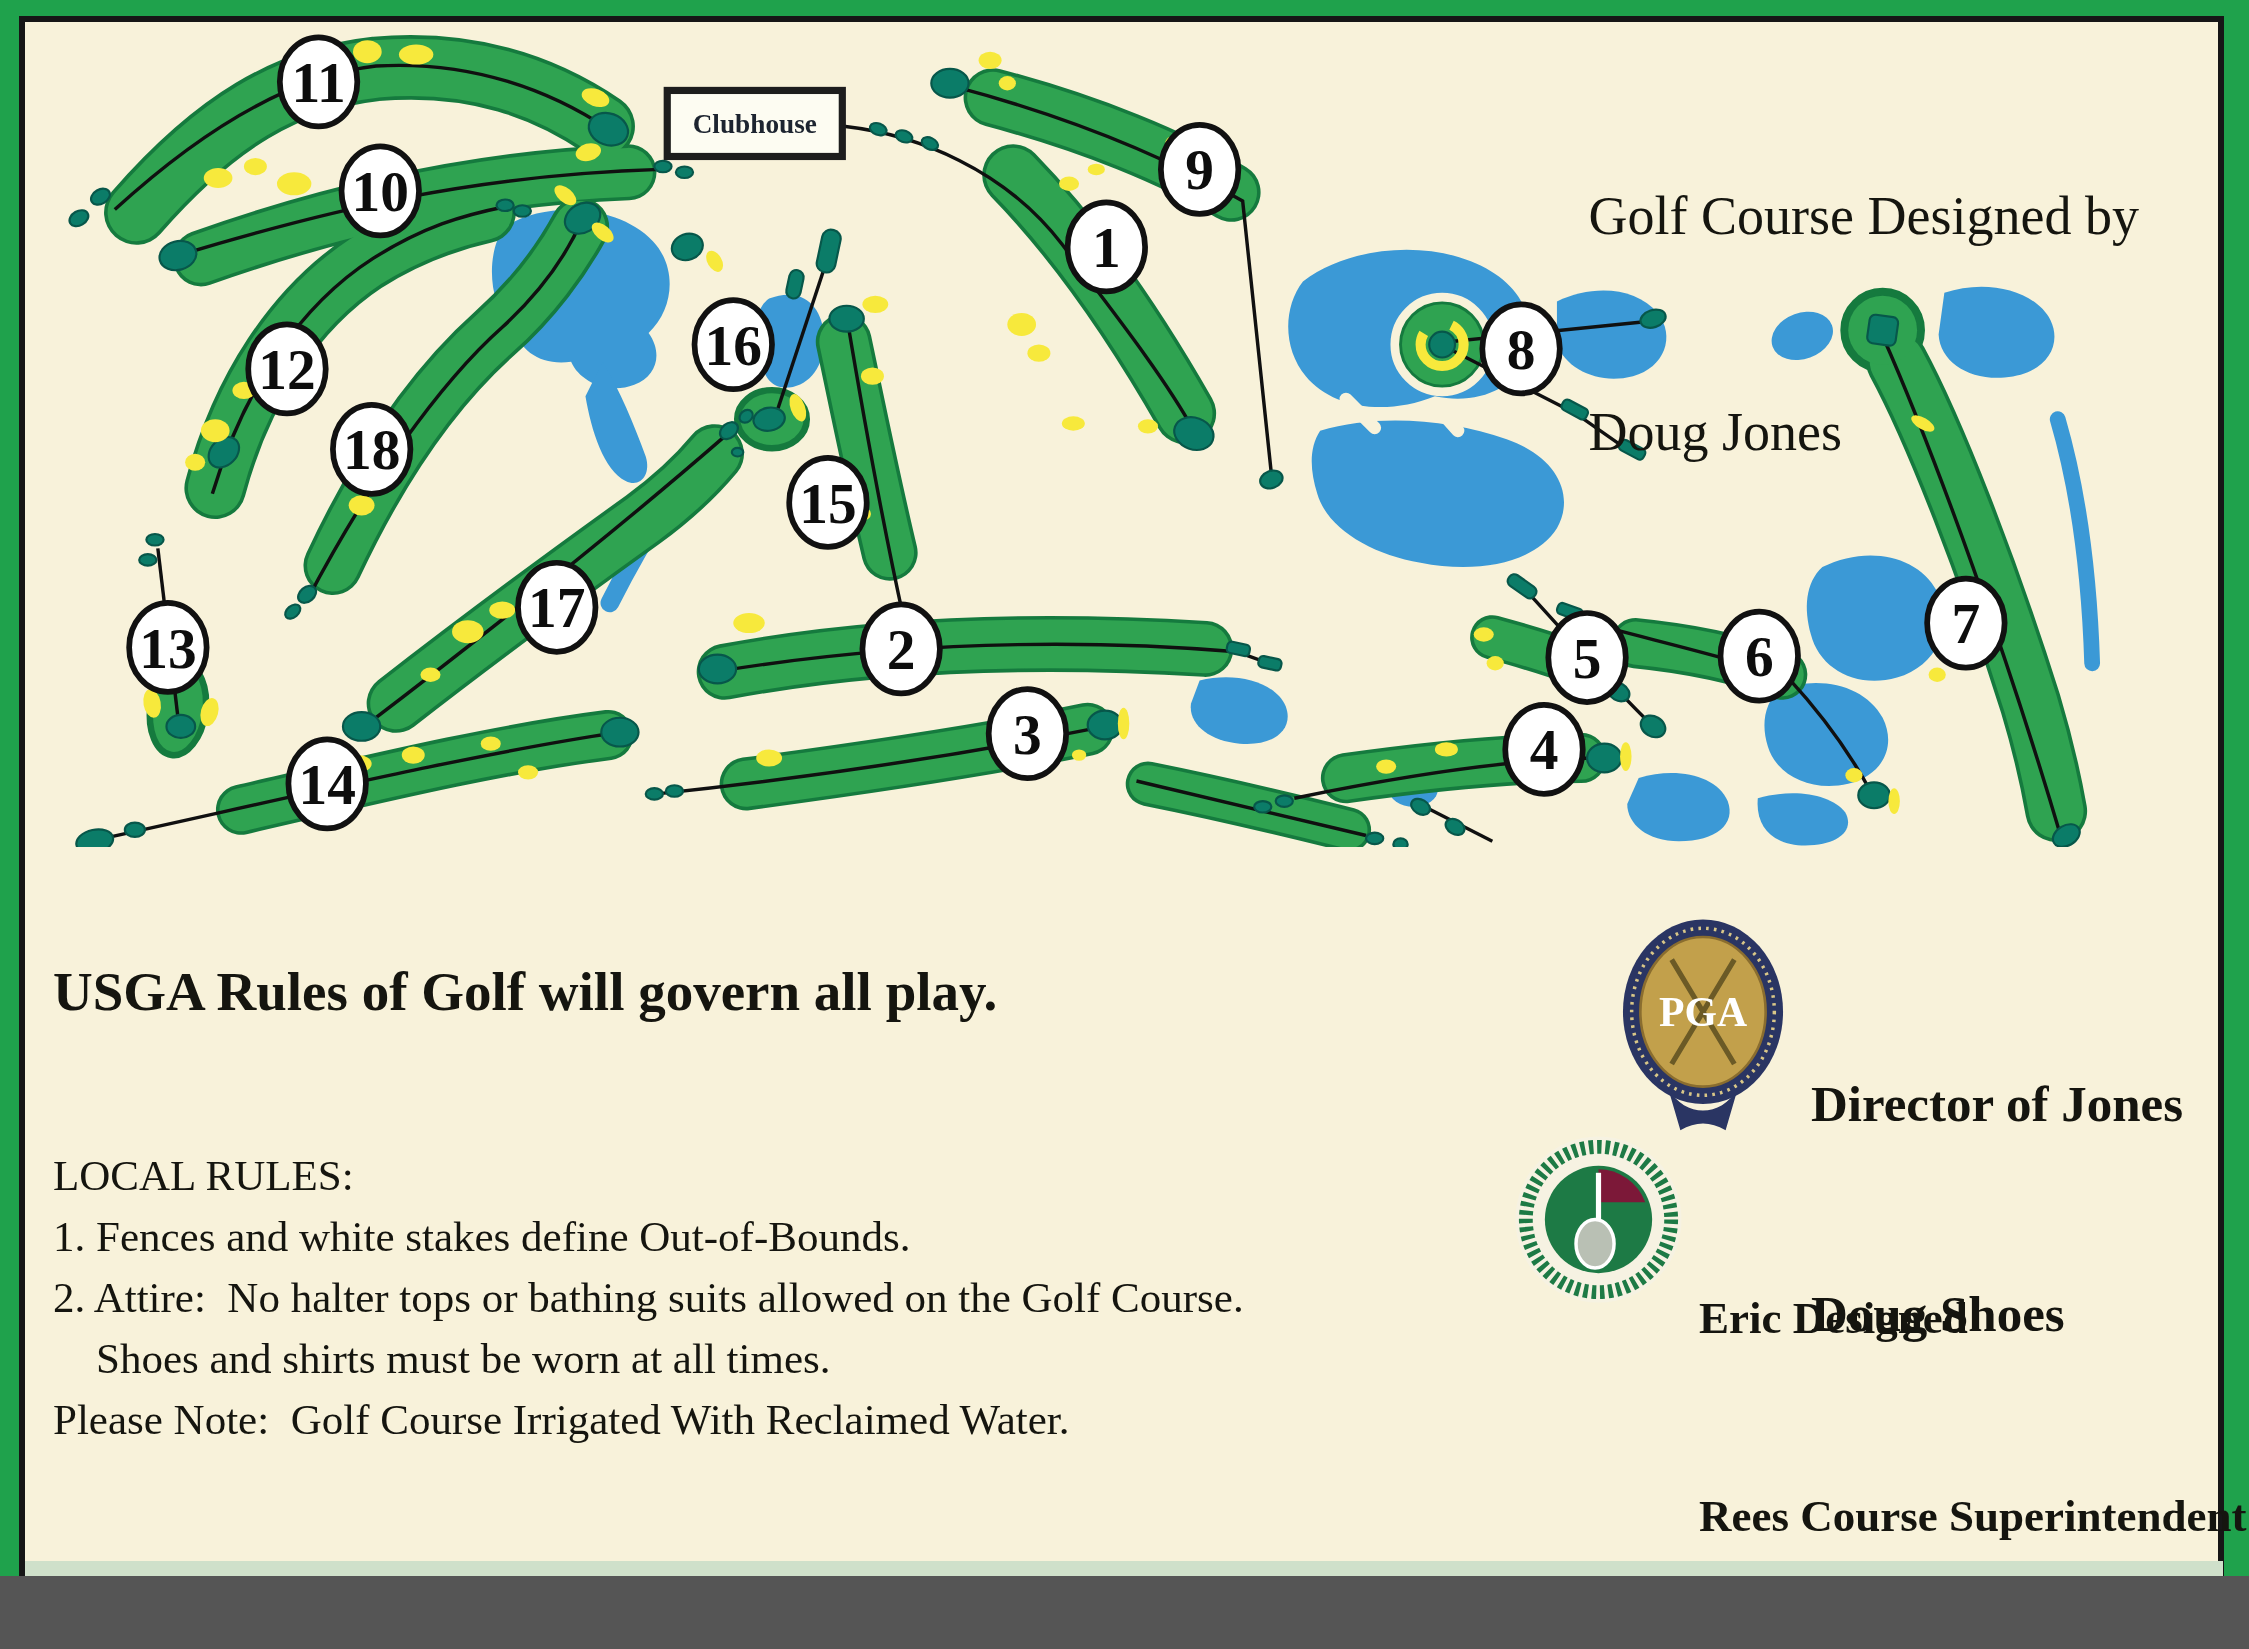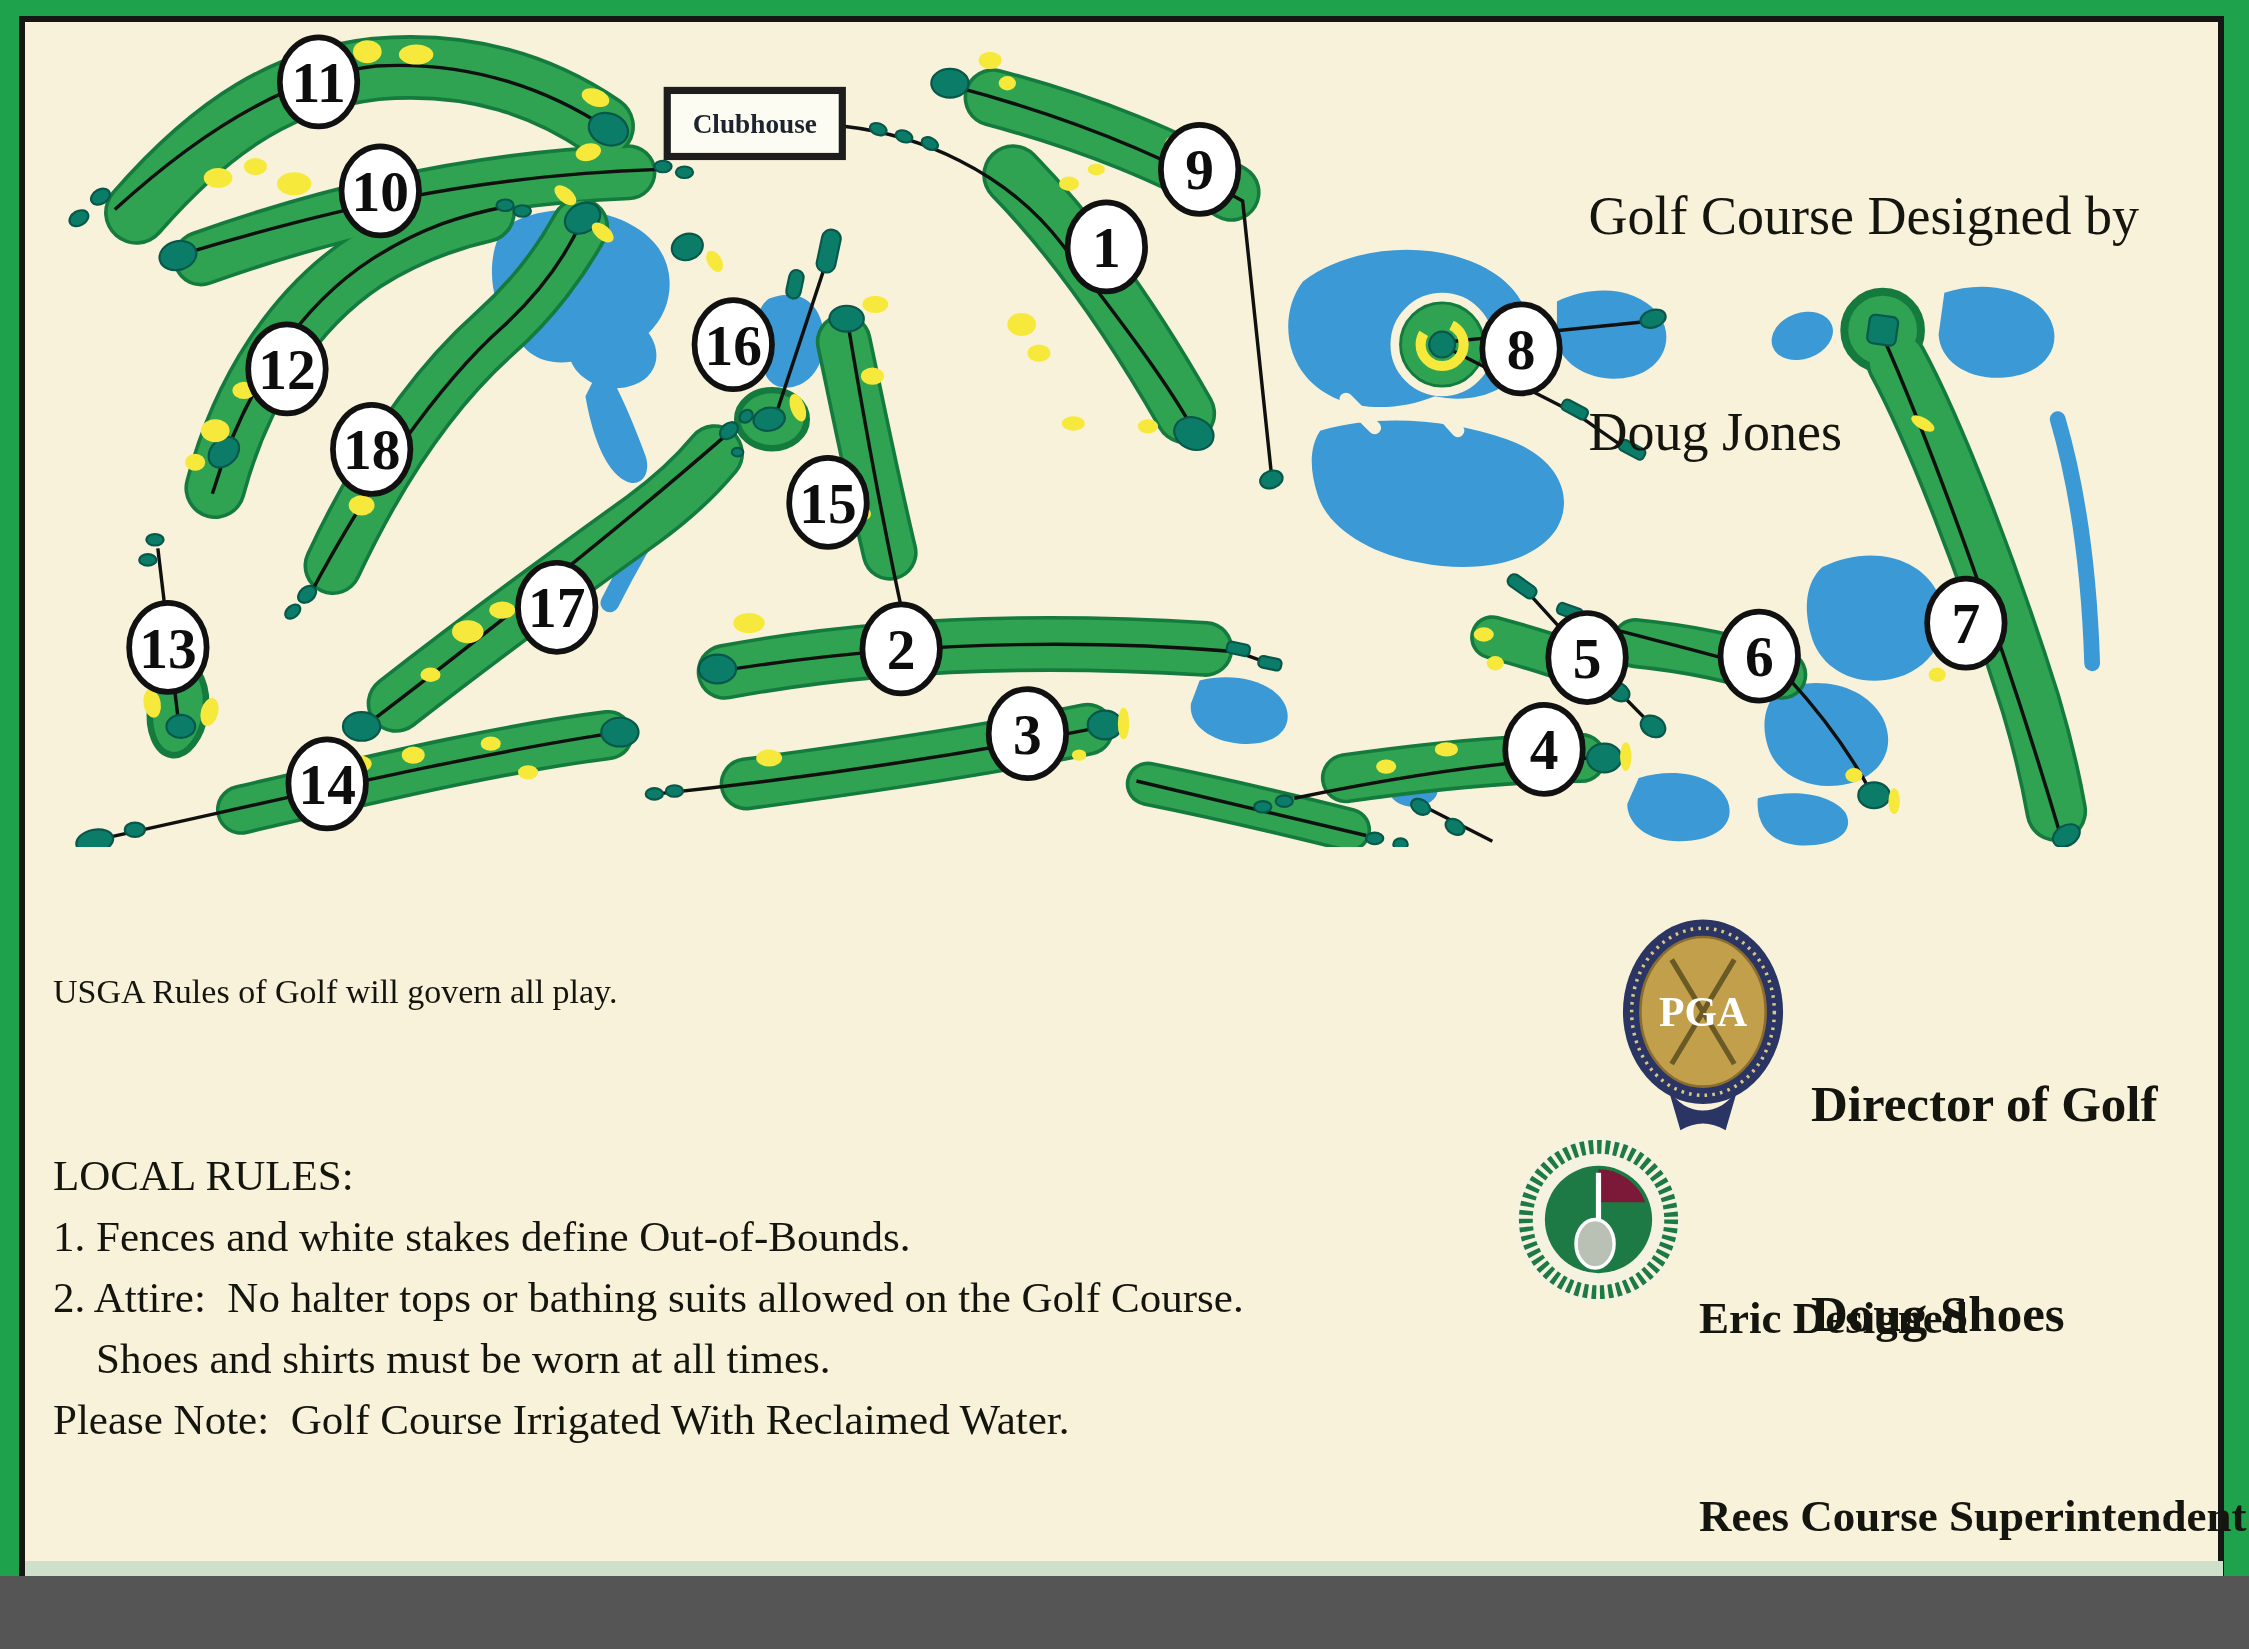--- a/index.html
+++ b/index.html
@@ -19,21 +19,21 @@
   #course-map{position:absolute;left:0;top:0;width:2250px;height:847px;}
 
   .designed{
     position:absolute;right:111px;top:36px;text-align:left;
     font-weight:normal;font-size:54px;line-height:72px;white-space:pre;
   }
   .rules{
     position:absolute;left:53px;top:839px;width:1733px;
     font-size:43px;line-height:61px;white-space:pre-wrap;
   }
-  .rules .h{font-weight:normal;font-size:34px;line-height:62px;}
+  .rules .h{font-weight:bold;font-size:55px;line-height:62px;}
   .rule-line{white-space:pre-wrap;}
   .rule-line.indent{padding-left:43px;}
   .please-h{font-weight:bold;font-size:46px;line-height:62px;margin-top:29px;}
 
   .director{
     position:absolute;left:1811px;top:929px;
     font-weight:bold;font-size:51px;line-height:70px;white-space:pre;
   }
   .super{
     position:absolute;left:1699px;top:1153px;
@@ -358,21 +358,21 @@
 
   <svg id="pga-logo" class="logo" viewBox="0 0 100 126">
     <ellipse cx="50" cy="56" rx="46" ry="53" fill="#2a3563"></ellipse>
     <path d="M30,100 C40,117 60,117 70,100 L63,124 C54,119 46,119 37,124 Z" fill="#2a3563"></path>
     <ellipse cx="50" cy="56" rx="36" ry="43" fill="#c2a04b" stroke="#8a6d2f" stroke-width="1.5"></ellipse>
     <ellipse cx="50" cy="56" rx="41" ry="48" fill="none" stroke="#d9c788" stroke-width="2" stroke-dasharray="1.5 3"></ellipse>
     <path d="M32,26 L68,86 M68,26 L32,86" stroke="#6b5a26" stroke-width="3" fill="none"></path>
     <text x="50" y="64" text-anchor="middle" font-size="24" font-weight="bold" font-family="'Liberation Serif','DejaVu Serif',serif" fill="#ffffff">PGA</text>
   </svg>
   <div class="director">
-    <div>Director of Golf</div>
+    <div>Director of Jones</div>
     <div>Doug Shoes</div>
   </div>
 
   <svg id="gcsaa-logo" class="logo" viewBox="0 0 100 100">
     <circle cx="50" cy="50" r="48" fill="#f6f2e2"></circle>
     <circle cx="50" cy="50" r="42" fill="none" stroke="#1d7a45" stroke-width="8" stroke-dasharray="2.6 2.2"></circle>
     <circle cx="50" cy="50" r="31" fill="#1d7a45"></circle>
     <path d="M50,21 A29,29 0 0 1 77,40 L50,40 Z" fill="#7c1838"></path>
     <line x1="50" y1="23" x2="50" y2="72" stroke="#ffffff" stroke-width="3"></line>
     <ellipse cx="48" cy="64" rx="11" ry="14" fill="#b9c0b4" stroke="#ffffff" stroke-width="2"></ellipse>

